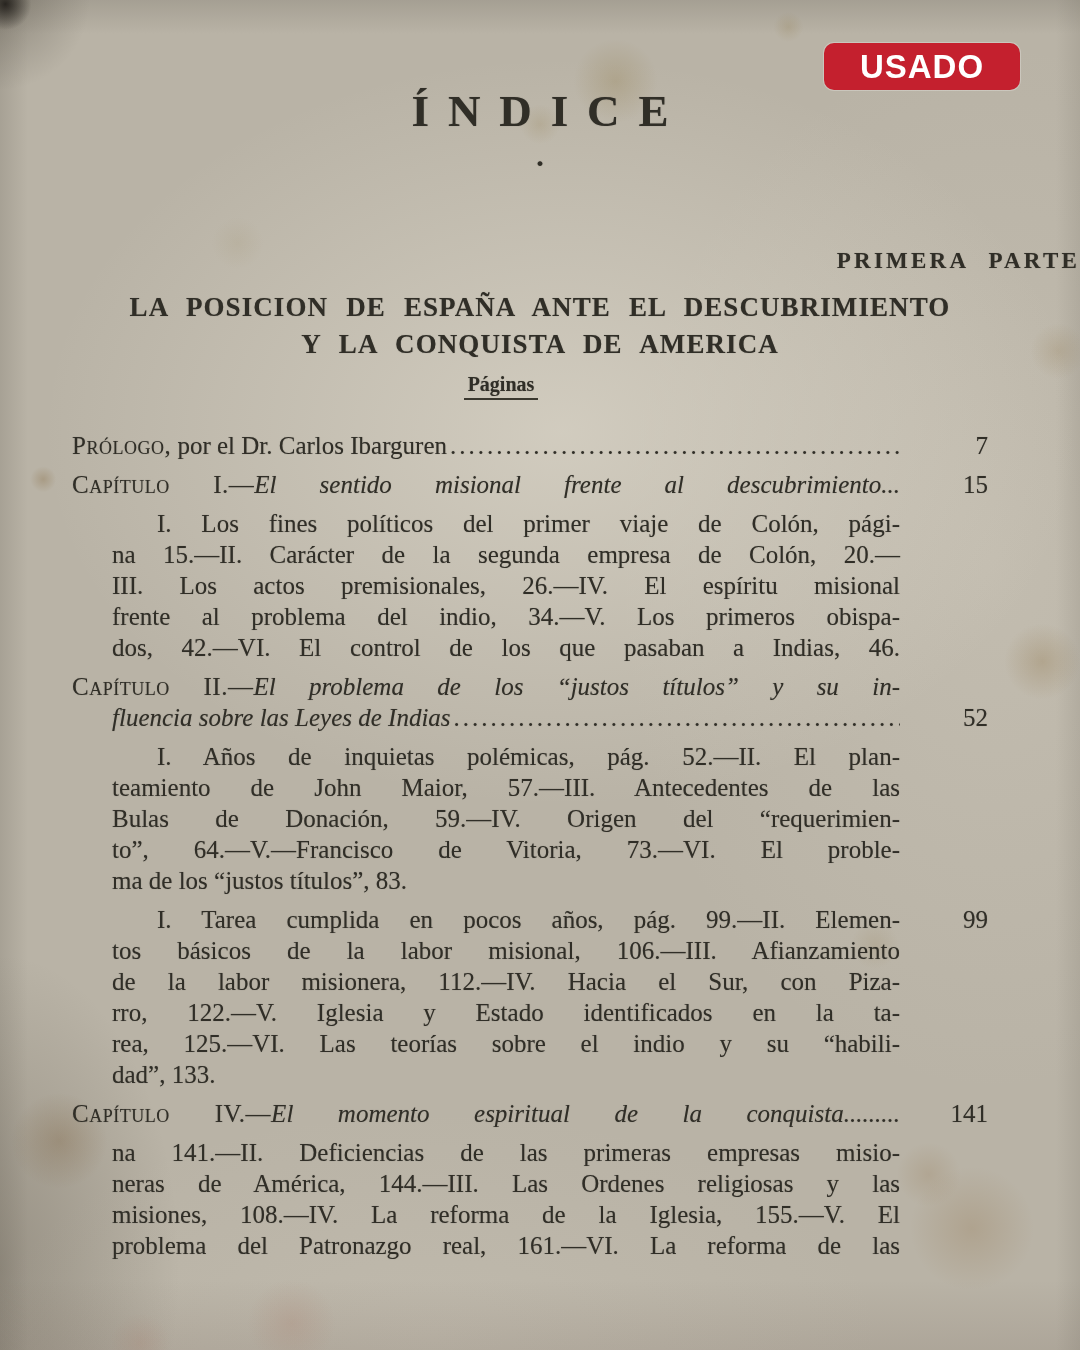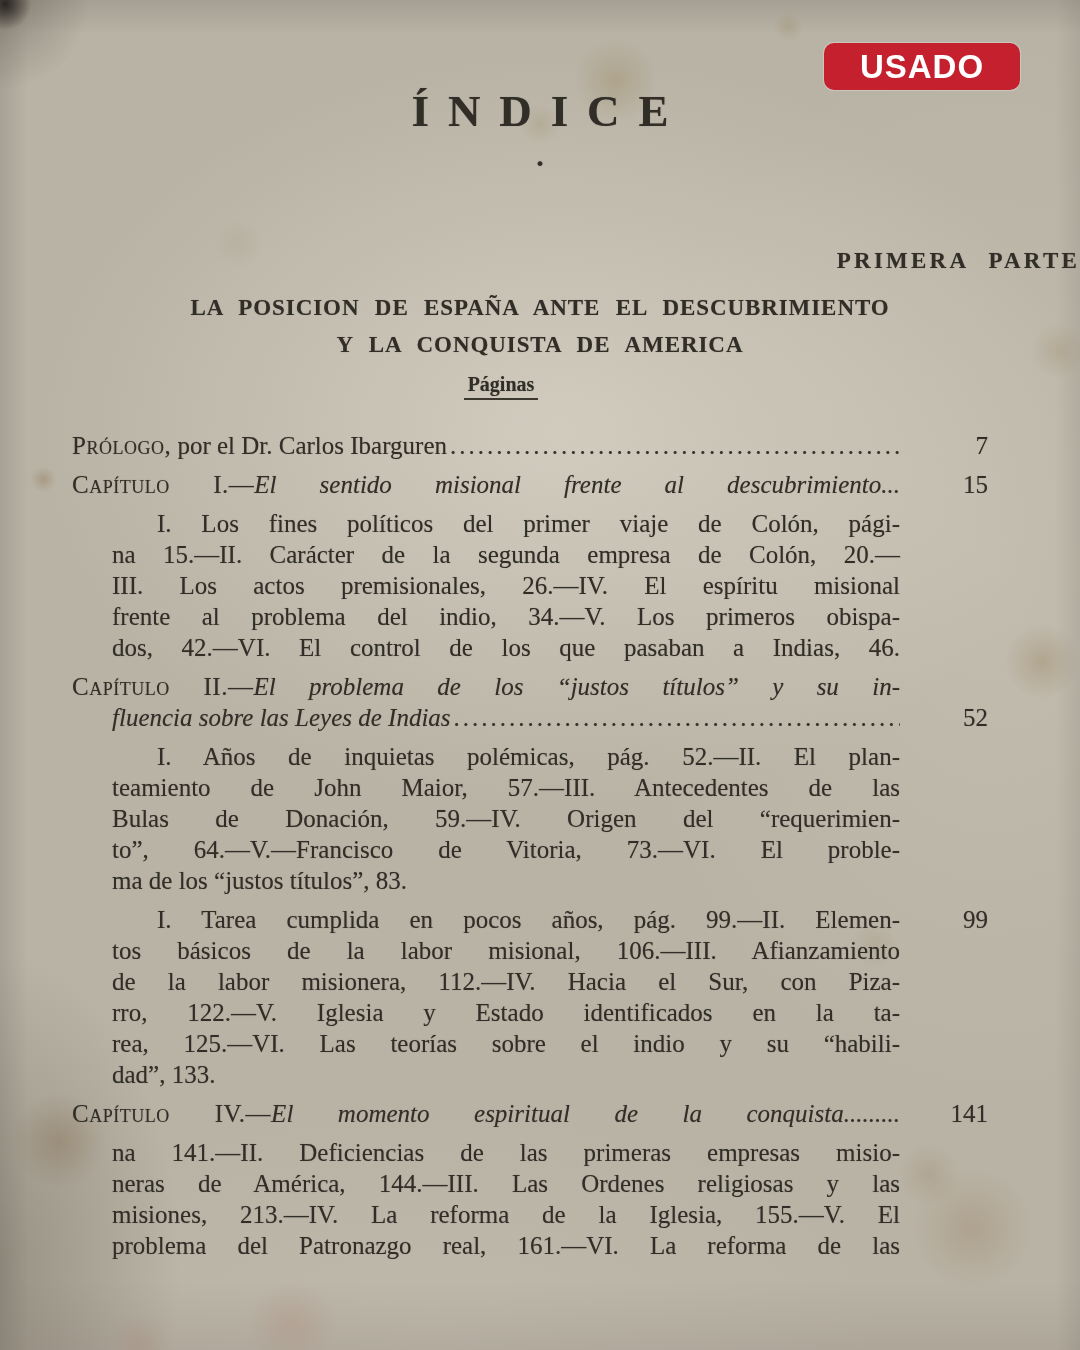--- a/index.html
+++ b/index.html
@@ -87,21 +87,21 @@
     text-align: right;
     font-size: 23px;
     font-weight: bold;
     letter-spacing: .14em;
     word-spacing: .5em;
   }
 
   .part-title {
     margin-top: 15px;
     text-align: center;
-    font-size: 23px;
+    font-size: 27px;
     font-weight: bold;
     letter-spacing: .04em;
     word-spacing: .38em;
     line-height: 37px;
   }
 
   .pages-row {
     margin-top: 10px;
     text-align: center;
     padding-right: 78px;
@@ -228,19 +228,19 @@
     </div>
 
     <div class="entry">
       <div class="jhead">
         <span class="sc">Capítulo IV.—</span><span class="it">El momento espiritual de la conquista.........</span>
       </div>
       <span class="pagenum">141</span>
       <div class="para">
           <div class="jline">na 141.—II. Deficiencias de las primeras empresas misio-</div>
           <div class="jline">neras de América, 144.—III. Las Ordenes religiosas y las</div>
-          <div class="jline">misiones, 213.—IV. La reforma de la Iglesia, 155.—V. El</div>
+          <div class="jline">misiones, 108.—IV. La reforma de la Iglesia, 155.—V. El</div>
           <div class="jline">problema del Patronazgo real, 161.—VI. La reforma de las</div>
         </div>
     </div>
 
   </div>
 </div>
 
 </body></html>

